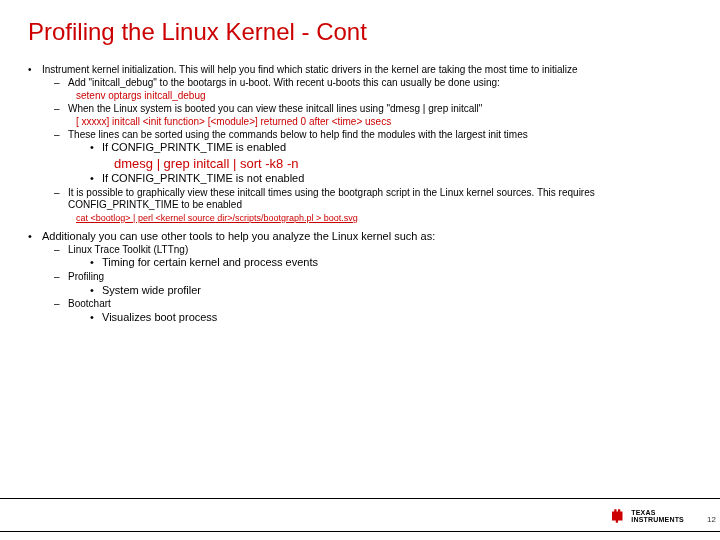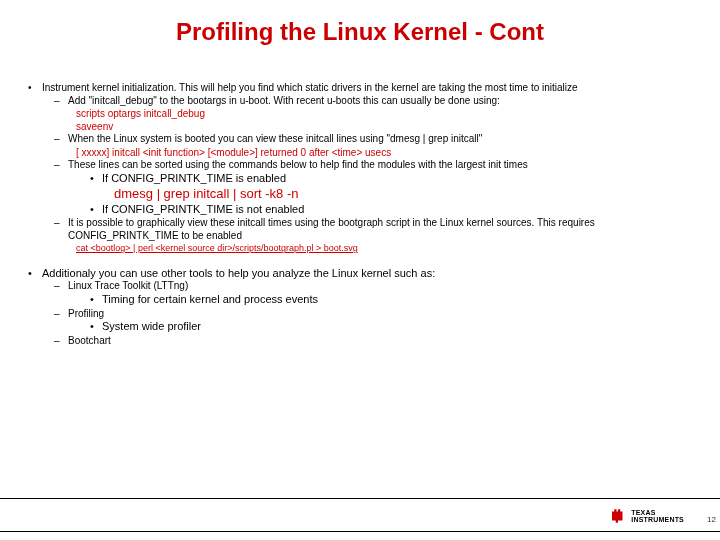--- a/index.html
+++ b/index.html
@@ -13,23 +13,22 @@
   }
   .slide {
     width: 100%;
     height: 100%;
     padding: 18px 28px 0 28px;
     position: relative;
   }
   h1 {
     color: #cc0000;
     font-size: 24px;
-    font-weight: bold;
-    margin-bottom: 36px;
-    text-align: center;
+    font-weight: normal;
+    margin-bottom: 18px;
   }
   .content {
     font-size: 10px;
     color: #000;
     line-height: 1.25;
   }
   ul { list-style: none; }
   .lvl1 > li { padding-left: 14px; position: relative; margin-bottom: 2px; }
   .lvl1 > li::before { content: "•"; position: absolute; left: 0; top: 0; }
   .lvl2 > li { padding-left: 26px; position: relative; margin-bottom: 1px; }
@@ -73,22 +72,21 @@
 
   <div class="content">
     <ul class="lvl1">
       <li>
         <span>Instrument kernel initialization. This will help you find which static drivers in the kernel are taking the most time to initialize</span>
         <ul class="lvl2">
           <li>
             <span>Add "initcall_debug" to the bootargs in u-boot. With recent u-boots this can usually be done using:</span>
           </li>
         </ul>
-        <div class="code">scripts optargs initcall_debug</div>
-        <div class="code">saveenv</div>
+        <div class="code">setenv optargs initcall_debug</div>
         <ul class="lvl2">
           <li>
             <span>When the Linux system is booted you can view these initcall lines using "dmesg | grep initcall"</span>
           </li>
         </ul>
         <div class="code">[   xxxxx] initcall &lt;init function&gt; [&lt;module&gt;] returned 0 after &lt;time&gt; usecs</div>
         <ul class="lvl2">
           <li>
             <span>These lines can be sorted using the commands below to help find the modules with the largest init times</span>
             <ul class="lvl3">
@@ -103,41 +101,46 @@
               </li>
             </ul>
           </li>
           <li>
             <span>It is possible to graphically view these initcall times using the bootgraph script in the Linux kernel sources. This requires CONFIG_PRINTK_TIME to be enabled</span>
           </li>
         </ul>
         <div class="code-sm2">cat &lt;bootlog&gt; | perl &lt;kernel source dir&gt;/scripts/bootgraph.pl &gt; boot.svg</div>
       </li>
 
-      <li style="margin-top:12px; font-size:11px;">
+      <li style="margin-top:6px; font-size:11px;">
         <span>Additionaly you can use other tools to help you analyze the Linux kernel such as:</span>
         <ul class="lvl2" style="font-size:10px;">
           <li>
             <span>Linux Trace Toolkit (LTTng)</span>
             <ul class="lvl3" style="font-size:8px;">
               <li>
                 <span>Timing for certain kernel and process events</span>
               </li>
             </ul>
           </li>
           <li>
             <span>Profiling</span>
             <ul class="lvl3" style="font-size:8px;">
               <li>
                 <span>System wide profiler</span>
               </li>
             </ul>
           </li>
           <li>
             <span>Bootchart</span>
+            <ul class="lvl3" style="font-size:8px;">
+              <li>
+                <span>Visualizes boot process</span>
+              </li>
+            </ul>
           </li>
         </ul>
       </li>
     </ul>
   </div>
 
   <div class="footer">
     <div class="logo">
       <svg width="18" height="18" viewBox="0 0 24 24">
         <rect x="4" y="6" width="14" height="12" fill="#cc0000"></rect>

